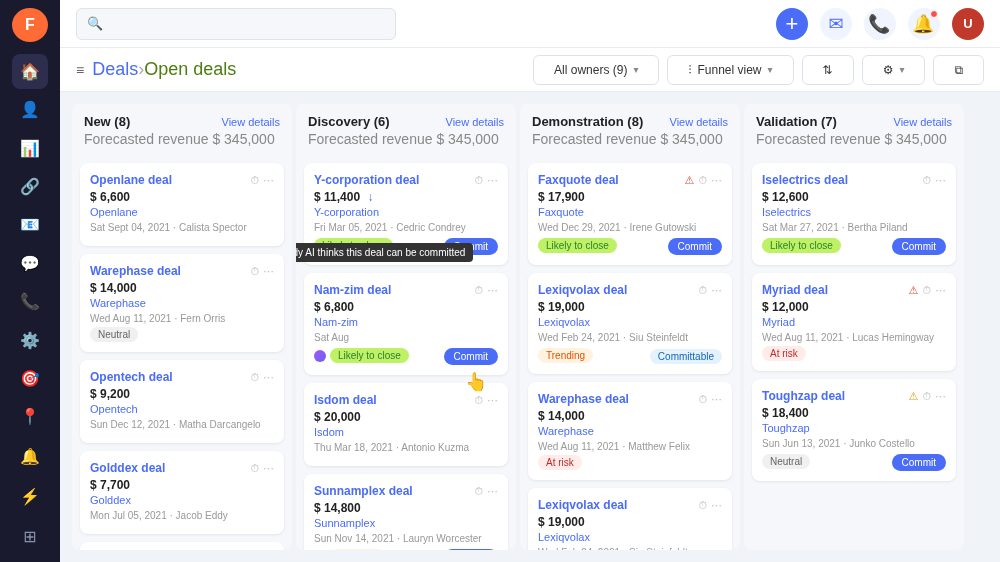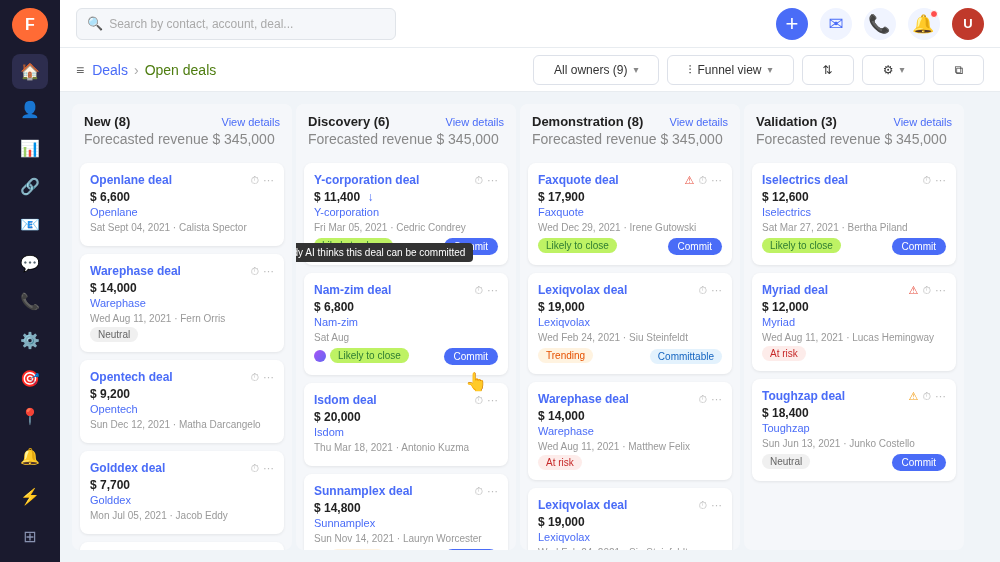--- a/index.html
+++ b/index.html
@@ -19,21 +19,21 @@
     .topnav { height: 48px; background: #fff; border-bottom: 1px solid #e8ecf0; display: flex; align-items: center; padding: 0 16px; gap: 12px; }
     .search-bar { flex: 1; max-width: 320px; height: 32px; background: #f5f7fa; border: 1px solid #e0e4e9; border-radius: 6px; display: flex; align-items: center; padding: 0 10px; gap: 6px; color: #aaa; font-size: 13px; }
     .topnav-right { margin-left: auto; display: flex; align-items: center; gap: 12px; }
     .topnav-btn { width: 32px; height: 32px; border-radius: 50%; display: flex; align-items: center; justify-content: center; background: #f0f4ff; color: #4a6cf7; font-size: 18px; cursor: pointer; position: relative; }
     .topnav-btn.add { background: #4a6cf7; color: white; font-size: 22px; }
     .notif-dot { position: absolute; top: 2px; right: 2px; width: 8px; height: 8px; background: #ff4d4d; border-radius: 50%; border: 1px solid white; }
     .avatar { width: 32px; height: 32px; border-radius: 50%; background: #c0392b; display: flex; align-items: center; justify-content: center; color: white; font-size: 13px; font-weight: bold; }
 
     
     .subheader { height: 44px; background: #fff; border-bottom: 1px solid #e8ecf0; display: flex; align-items: center; padding: 0 16px; gap: 8px; }
-    .breadcrumb { display: flex; align-items: center; gap: 6px; font-size: 14px; color: #666; }
+    .breadcrumb { display: flex; align-items: center; gap: 0; font-size: 18px; color: #666; }
     .breadcrumb-item { color: #4a6cf7; cursor: pointer; }
     .breadcrumb-sep { color: #aaa; }
     .breadcrumb-current { color: #4d7c0f; font-weight: 500; }
     .subheader-right { margin-left: auto; display: flex; align-items: center; gap: 8px; }
     .filter-btn { height: 30px; padding: 0 20px; border: 1px solid #dde1e9; border-radius: 6px; background: #fff; font-size: 12px; color: #333; display: flex; align-items: center; gap: 6px; cursor: pointer; }
     .filter-btn .chevron { font-size: 10px; color: #888; }
 
     
     .board { flex: 1; overflow-x: auto; overflow-y: hidden; display: flex; padding: 12px; gap: 4px; background: #f0f4f8; }
     .column { width: 220px; min-width: 220px; display: flex; flex-direction: column; background: #f5f7fa; border-radius: 8px; overflow: hidden; }
@@ -89,21 +89,20 @@
     <div class="sidebar-icon">⚡</div>
     <div class="sidebar-icon">⊞</div>
   </div>
 </div>
 
 <div class="main">
 
   <div class="topnav">
     <div class="search-bar">
       <span style="color:#aaa;font-size:13px;">🔍</span>
-      <span style="color:#aaa;font-size:12px;">Search by contact, account, deal...</span>
     </div>
     <div class="topnav-right">
       <div class="topnav-btn add">+</div>
       <div class="topnav-btn">✉</div>
       <div class="topnav-btn">📞</div>
       <div class="topnav-btn" style="position:relative;">
         🔔
         <span class="notif-dot"></span>
       </div>
       <div class="avatar">U</div>
@@ -417,21 +416,21 @@
       <div class="card-amount">$ 19,000 </div>
       <div class="card-company">Lexiqvolax</div>
       <div class="card-date">Wed Feb 24, 2021 · <span>Siu Steinfeldt</span></div>
 
     </div>
         </div>
   </div>
       <div class="column">
     <div class="col-header">
       <div class="col-title-row">
-        <span class="col-title">Validation (3)</span>
+        <span class="col-title">Validation (7)</span>
         <span class="col-viewdetails">View details</span>
       </div>
       <div class="col-revenue">Forecasted revenue $ 345,000</div>
     </div>
     <div class="col-cards" id="cards-validation">
           <div class="card">
       <div class="card-top">
         <span class="card-name">Iselectrics deal</span>
         <span class="card-icons">
                 <span class="card-icon">⏱</span>

